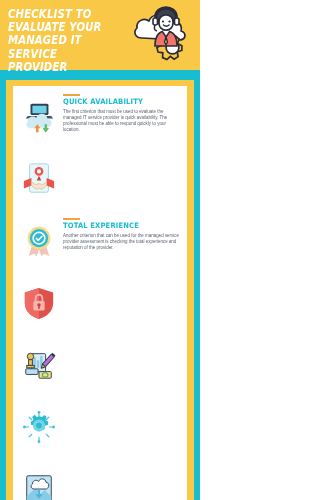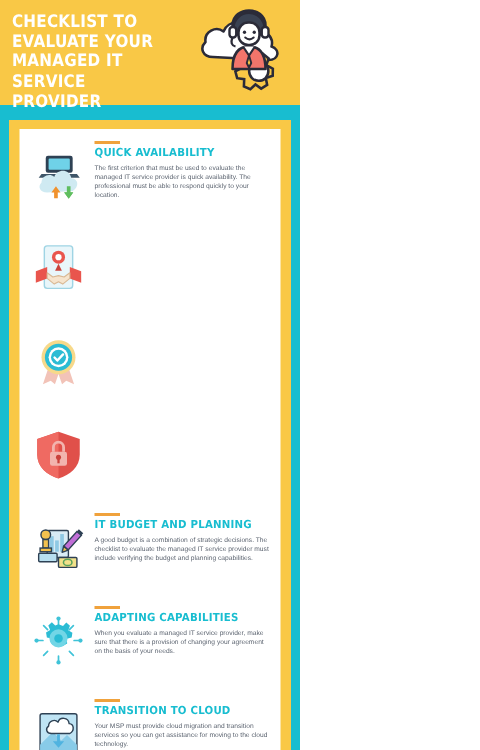--- a/index.html
+++ b/index.html
@@ -18,20 +18,21 @@
   }
 
   
   .header {
     position: relative;
     height: 70px;
     background: #f9c846;
     flex: 0 0 70px;
     display: flex;
     align-items: flex-start;
+    font-style: italic;
   }
   .header-title {
     padding: 8px 0 0 9px;
     width: 122px;
     color: #ffffff;
     font-family: "DejaVu Sans", sans-serif;
     font-weight: bold;
     font-size: 11.5px;
     line-height: 13.2px;
     letter-spacing: 0.2px;
@@ -218,20 +219,25 @@
           <div class="item-icon">
             <svg viewBox="0 0 36 36" width="34" height="34">
               <path d="M11 22 l-4 12 l5.5-2.5 l3 2.5 l3.5-10 z" fill="#f2c3b8"></path>
               <path d="M25 22 l4 12 l-5.5-2.5 l-3 2.5 l-3.5-10 z" fill="#f2c3b8"></path>
               <circle cx="18" cy="15" r="12" fill="#f7d98a"></circle>
               <circle cx="18" cy="15" r="9.6" fill="#2bbcd4"></circle>
               <circle cx="18" cy="15" r="7" fill="#ffffff"></circle>
               <circle cx="18" cy="15" r="5.3" fill="#2bbcd4"></circle>
               <path d="M15.2 15.2 l2 2.1 l4-4.3" fill="none" stroke="#ffffff" stroke-width="1.7" stroke-linecap="round" stroke-linejoin="round"></path>
             </svg>
+          </div>
+          <div class="item-body">
+            <div class="rule"></div>
+            <div class="item-title">TOTAL EXPERIENCE</div>
+            <div class="item-text">Another criterion that can be used for the managed service provider assessment is checking the total experience and reputation of the provider.</div>
           </div>
         </div>
 
         <div class="item">
           <div class="item-icon">
             <svg viewBox="0 0 36 36" width="34" height="34">
               <path d="M18 2 L33 7 V18 C33 27 26 32.5 18 35 C10 32.5 3 27 3 18 V7 Z" fill="#e0504a"></path>
               <path d="M18 2 L3 7 V18 C3 27 10 32.5 18 35 Z" fill="#ef6a62"></path>
               <rect x="12" y="16" width="12" height="10" rx="1.6" fill="#f2b4ae"></rect>
               <path d="M14.4 16 v-3.1 a3.6 3.6 0 0 1 7.2 0 V16" fill="none" stroke="#f2b4ae" stroke-width="2"></path>
@@ -253,25 +259,20 @@
               <rect x="5" y="18.4" width="8" height="2.6" fill="#f2c14e" stroke="#2e4154" stroke-width="1"></rect>
               <g transform="rotate(42 25 16)">
                 <rect x="23.2" y="5" width="4.2" height="14" fill="#c06ed6" stroke="#2e4154" stroke-width="1"></rect>
                 <path d="M23.2 19 h4.2 l-2.1 4 z" fill="#f2c14e" stroke="#2e4154" stroke-width="1" stroke-linejoin="round"></path>
                 <rect x="23.2" y="3" width="4.2" height="2" fill="#2e4154"></rect>
               </g>
               <rect x="4" y="22" width="13" height="6" rx="0.8" fill="#b8dff0" stroke="#2e4154" stroke-width="1"></rect>
               <rect x="18" y="25" width="13" height="7" rx="0.8" fill="#f2e18a" stroke="#2e4154" stroke-width="1"></rect>
               <ellipse cx="24.5" cy="28.5" rx="3" ry="2.2" fill="none" stroke="#5ca55c" stroke-width="1.1"></ellipse>
             </svg>
-          </div>
-          <div class="item-body">
-            <div class="rule"></div>
-            <div class="item-title">IT BUDGET AND PLANNING</div>
-            <div class="item-text">A good budget is a combination of strategic decisions. The checklist to evaluate the managed IT service provider must include verifying the budget and planning capabilities.</div>
           </div>
         </div>
 
         <div class="item">
           <div class="item-icon">
             <svg viewBox="0 0 36 36" width="34" height="34">
               <g stroke="#3fc3d8" stroke-width="1.2" stroke-linecap="round">
                 <path d="M18 3 v4"></path>
                   <path d="M18 29 v4"></path>
                 <path d="M3 18 h4"></path>
@@ -285,41 +286,31 @@
                 <circle cx="18" cy="2.5" r="1.5"></circle>
                   <circle cx="18" cy="33.5" r="1.5"></circle>
                 <circle cx="2.5" cy="18" r="1.5"></circle>
                   <circle cx="33.5" cy="18" r="1.5"></circle>
               </g>
               <path d="M18 6.5 l3.2 1.2 2.3-2.4 2.6 2.2 -1.2 3.2 2.9 1.8 -0.5 3.4 -3.4 0.8 0.2 3.4 -3 1.7 -2.6-2.2 -2.7 2.1 -3-1.8 0.4-3.4 -3.4-0.7 -0.6-3.4 2.9-1.9 -1.3-3.1 2.5-2.3 2.4 2.3 z" fill="#2bbcd4"></path>
               <circle cx="18" cy="16.5" r="6.4" fill="#72d6e6"></circle>
               <circle cx="18" cy="16.5" r="3" fill="#2bbcd4"></circle>
             </svg>
           </div>
-          <div class="item-body">
-            <div class="rule"></div>
-            <div class="item-title">ADAPTING CAPABILITIES</div>
-            <div class="item-text">When you evaluate a managed IT service provider, make sure that there is a provision of changing your agreement on the basis of your needs.</div>
-          </div>
         </div>
 
         <div class="item">
           <div class="item-icon">
             <svg viewBox="0 0 36 36" width="34" height="34">
               <rect x="5" y="4" width="26" height="28" rx="1.5" fill="#bfe4f4" stroke="#2e4154" stroke-width="1"></rect>
               <path d="M5 26 l9-9 l6 6 l4-4 l7 7 v5 a1.5 1.5 0 0 1 -1.5 1.5 h-23 a1.5 1.5 0 0 1 -1.5-1.5 z" fill="#88cbe8"></path>
               <path d="M13 18 C9.5 18 8.5 14.5 11 12.8 C11 9 15.5 7.5 17.6 10 C19 6 25 6.5 25.5 11 C29 11.2 29.5 16 26 18 Z" fill="#ffffff" stroke="#2e4154" stroke-width="1" stroke-linejoin="round"></path>
               <path d="M19 20.5 v5 h3 l-4 4.5 l-4-4.5 h3 v-5 z" fill="#4fb3e0" transform="translate(0,-2)"></path>
             </svg>
           </div>
-          <div class="item-body">
-            <div class="rule"></div>
-            <div class="item-title">TRANSITION TO CLOUD</div>
-            <div class="item-text">Your MSP must provide cloud migration and transition services so you can get assistance for moving to the cloud technology.</div>
-          </div>
         </div>
 
       </div>
     </div>
   </div>
 
   <div class="footer-teal"></div>
 
   <div class="footer">
     <div class="footer-text">ORIONESOLUTIONS.COM</div>

